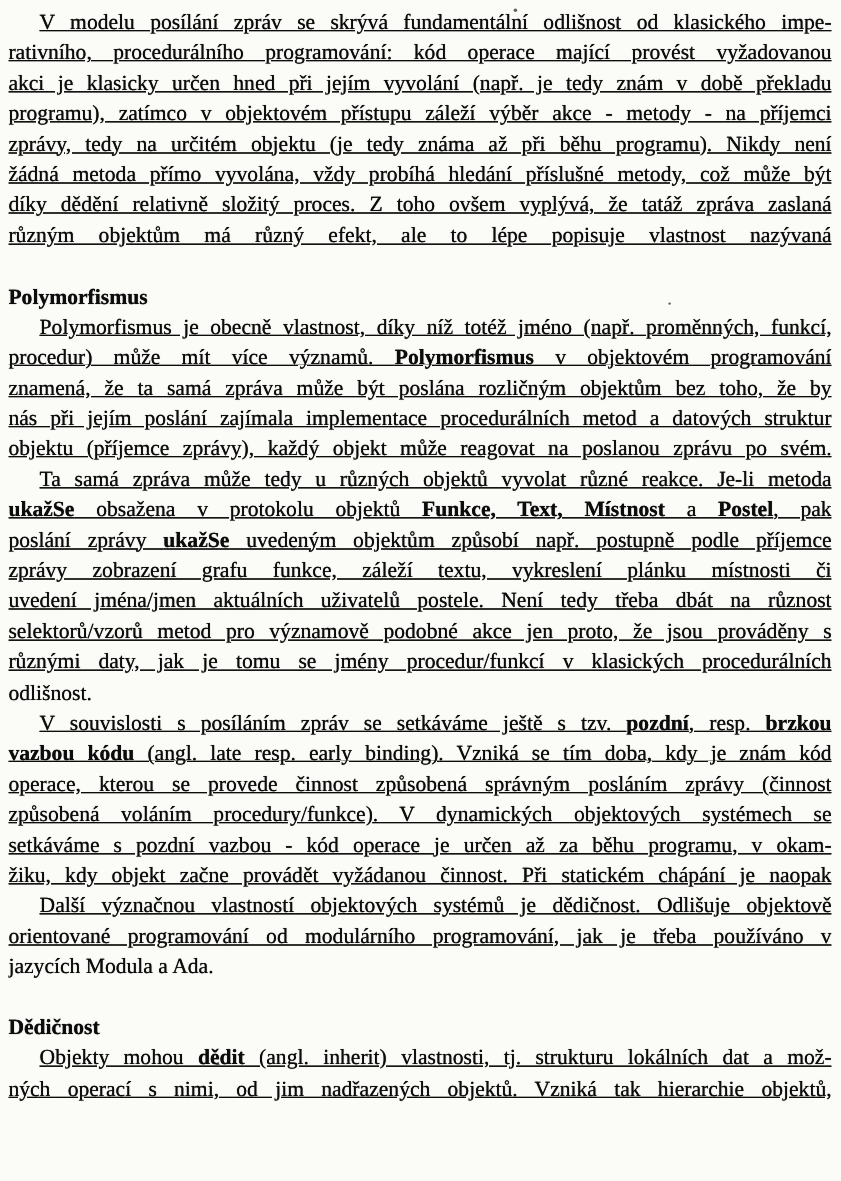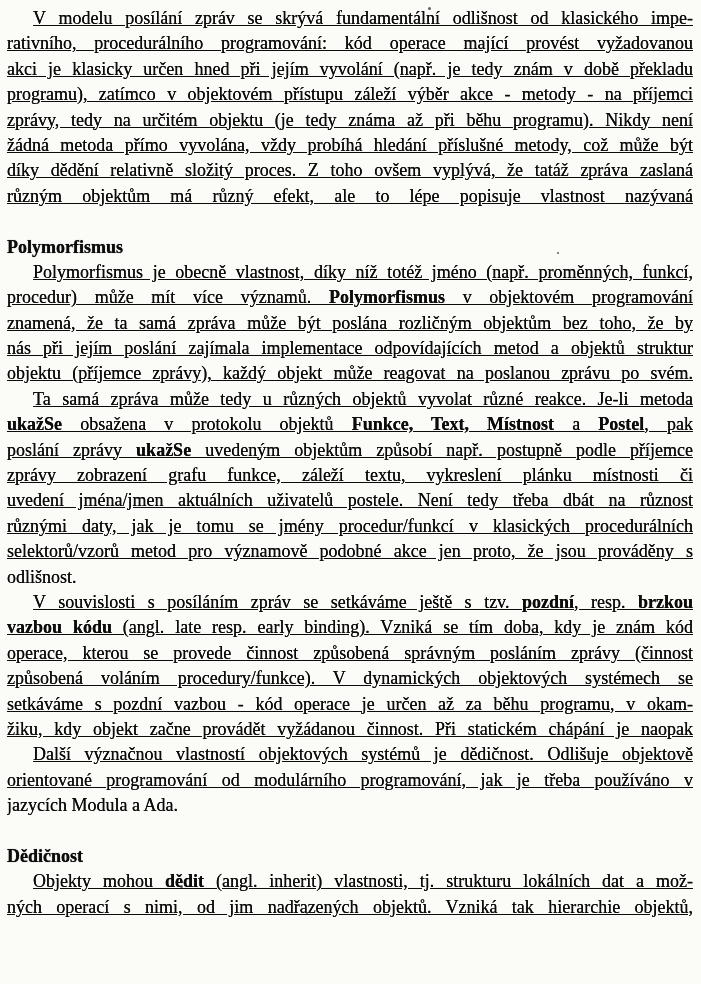--- a/index.html
+++ b/index.html
@@ -52,31 +52,31 @@
       <div class="line just"><span>zprávy, tedy na určitém objektu (je tedy známa až při běhu programu). Nikdy není</span></div>
       <div class="line just"><span>žádná metoda přímo vyvolána, vždy probíhá hledání příslušné metody, což může být</span></div>
       <div class="line just"><span>díky dědění relativně složitý proces. Z toho ovšem vyplývá, že tatáž zpráva zaslaná</span></div>
       <div class="line just"><span>různým objektům má různý efekt, ale to lépe popisuje vlastnost nazývaná</span></div>
     </div>
     <div class="heading">Polymorfismus</div>
     <div class="paragraph">
       <div class="line just indent"><span>Polymorfismus je obecně vlastnost, díky níž totéž jméno (např. proměnných, funkcí,</span></div>
       <div class="line just"><span>procedur) může mít více významů. </span><span class="bold">Polymorfismus</span><span> v objektovém programování</span></div>
       <div class="line just"><span>znamená, že ta samá zpráva může být poslána rozličným objektům bez toho, že by</span></div>
-      <div class="line just"><span>nás při jejím poslání zajímala implementace odpovídajících metod a objektů struktur</span></div>
+      <div class="line just"><span>nás při jejím poslání zajímala implementace procedurálních metod a datových struktur</span></div>
       <div class="line just"><span>objektu (příjemce zprávy), každý objekt může reagovat na poslanou zprávu po svém.</span></div>
     </div>
     <div class="paragraph">
       <div class="line just indent"><span>Ta samá zpráva může tedy u různých objektů vyvolat různé reakce. Je-li metoda</span></div>
       <div class="line just"><span class="bold">ukažSe</span><span> obsažena v protokolu objektů </span><span class="bold">Funkce, Text, Místnost</span><span> a </span><span class="bold">Postel</span><span>, pak</span></div>
       <div class="line just"><span>poslání zprávy </span><span class="bold">ukažSe</span><span> uvedeným objektům způsobí např. postupně podle příjemce</span></div>
       <div class="line just"><span>zprávy zobrazení grafu funkce, záleží textu, vykreslení plánku místnosti či</span></div>
       <div class="line just"><span>uvedení jména/jmen aktuálních uživatelů postele. Není tedy třeba dbát na různost</span></div>
+      <div class="line just"><span>selektorů/vzorů metod pro významově podobné akce jen proto, že jsou prováděny s</span></div>
       <div class="line just"><span>různými daty, jak je tomu se jmény procedur/funkcí v klasických procedurálních</span></div>
-      <div class="line just"><span>selektorů/vzorů metod pro významově podobné akce jen proto, že jsou prováděny s</span></div>
       <div class="line"><span>odlišnost.</span></div>
     </div>
     <div class="paragraph">
       <div class="line just indent"><span>V souvislosti s posíláním zpráv se setkáváme ještě s tzv. </span><span class="bold">pozdní</span><span>, resp. </span><span class="bold">brzkou</span></div>
       <div class="line just"><span class="bold">vazbou kódu</span><span> (angl. late resp. early binding). Vzniká se tím doba, kdy je znám kód</span></div>
       <div class="line just"><span>operace, kterou se provede činnost způsobená správným posláním zprávy (činnost</span></div>
       <div class="line just"><span>způsobená voláním procedury/funkce). V dynamických objektových systémech se</span></div>
       <div class="line just"><span>setkáváme s pozdní vazbou - kód operace je určen až za běhu programu, v okam-</span></div>
       <div class="line just"><span>žiku, kdy objekt začne provádět vyžádanou činnost. Při statickém chápání je naopak</span></div>
     </div>

